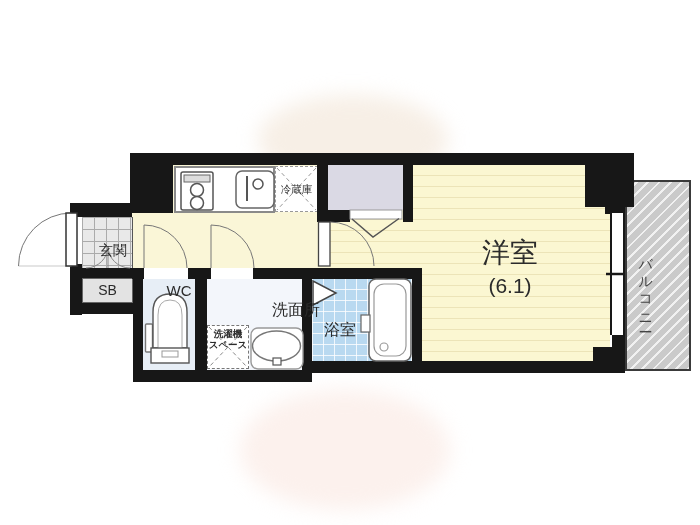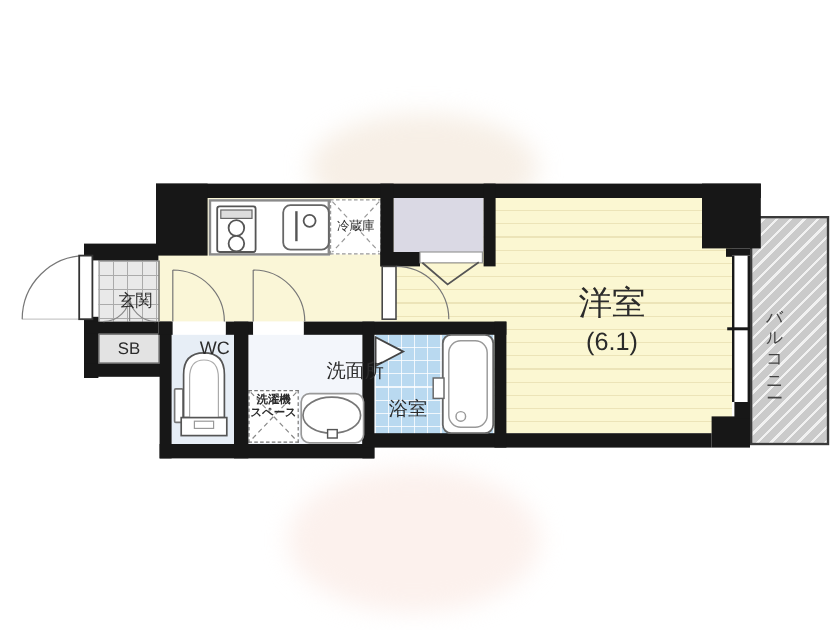--- a/index.html
+++ b/index.html
@@ -138,18 +138,18 @@
   </svg>
 
   <div class="lbl" style="left:82px;top:242px;width:62px;font-size:14px;">玄関</div>
   <div class="lbl" style="left:82px;top:282px;width:51px;font-size:14px;">SB</div>
   <div class="lbl" style="left:143px;top:282px;width:72px;font-size:15px;">WC</div>
   <div class="lbl" style="left:207px;top:301px;width:106px;font-size:16px;margin-left:36px;">洗面所</div>
   <div class="lbl" style="left:205px;top:329px;width:46px;font-size:9.5px;font-weight:bold;">
     <span>洗濯機</span><br>
     <span>スペース</span>
   </div>
-  <div class="lbl" style="left:312px;top:333px;width:56px;font-size:16px;">浴室</div>
+  <div class="lbl" style="left:312px;top:321px;width:56px;font-size:16px;">浴室</div>
   <div class="lbl" style="left:275px;top:183px;width:43px;font-size:10.5px;">冷蔵庫</div>
   <div class="lbl" style="left:425px;top:237px;width:170px;font-size:28px;text-align:center;">洋室</div>
   <div class="lbl" style="left:425px;top:274px;width:170px;font-size:21px;">(6.1)</div>
   <div class="lbl" style="left:638px;top:222px;height:130px;font-size:14px;color:#444;writing-mode:vertical-rl;letter-spacing:3px;">バルコニー</div>
 </div>
 
 </body></html>

